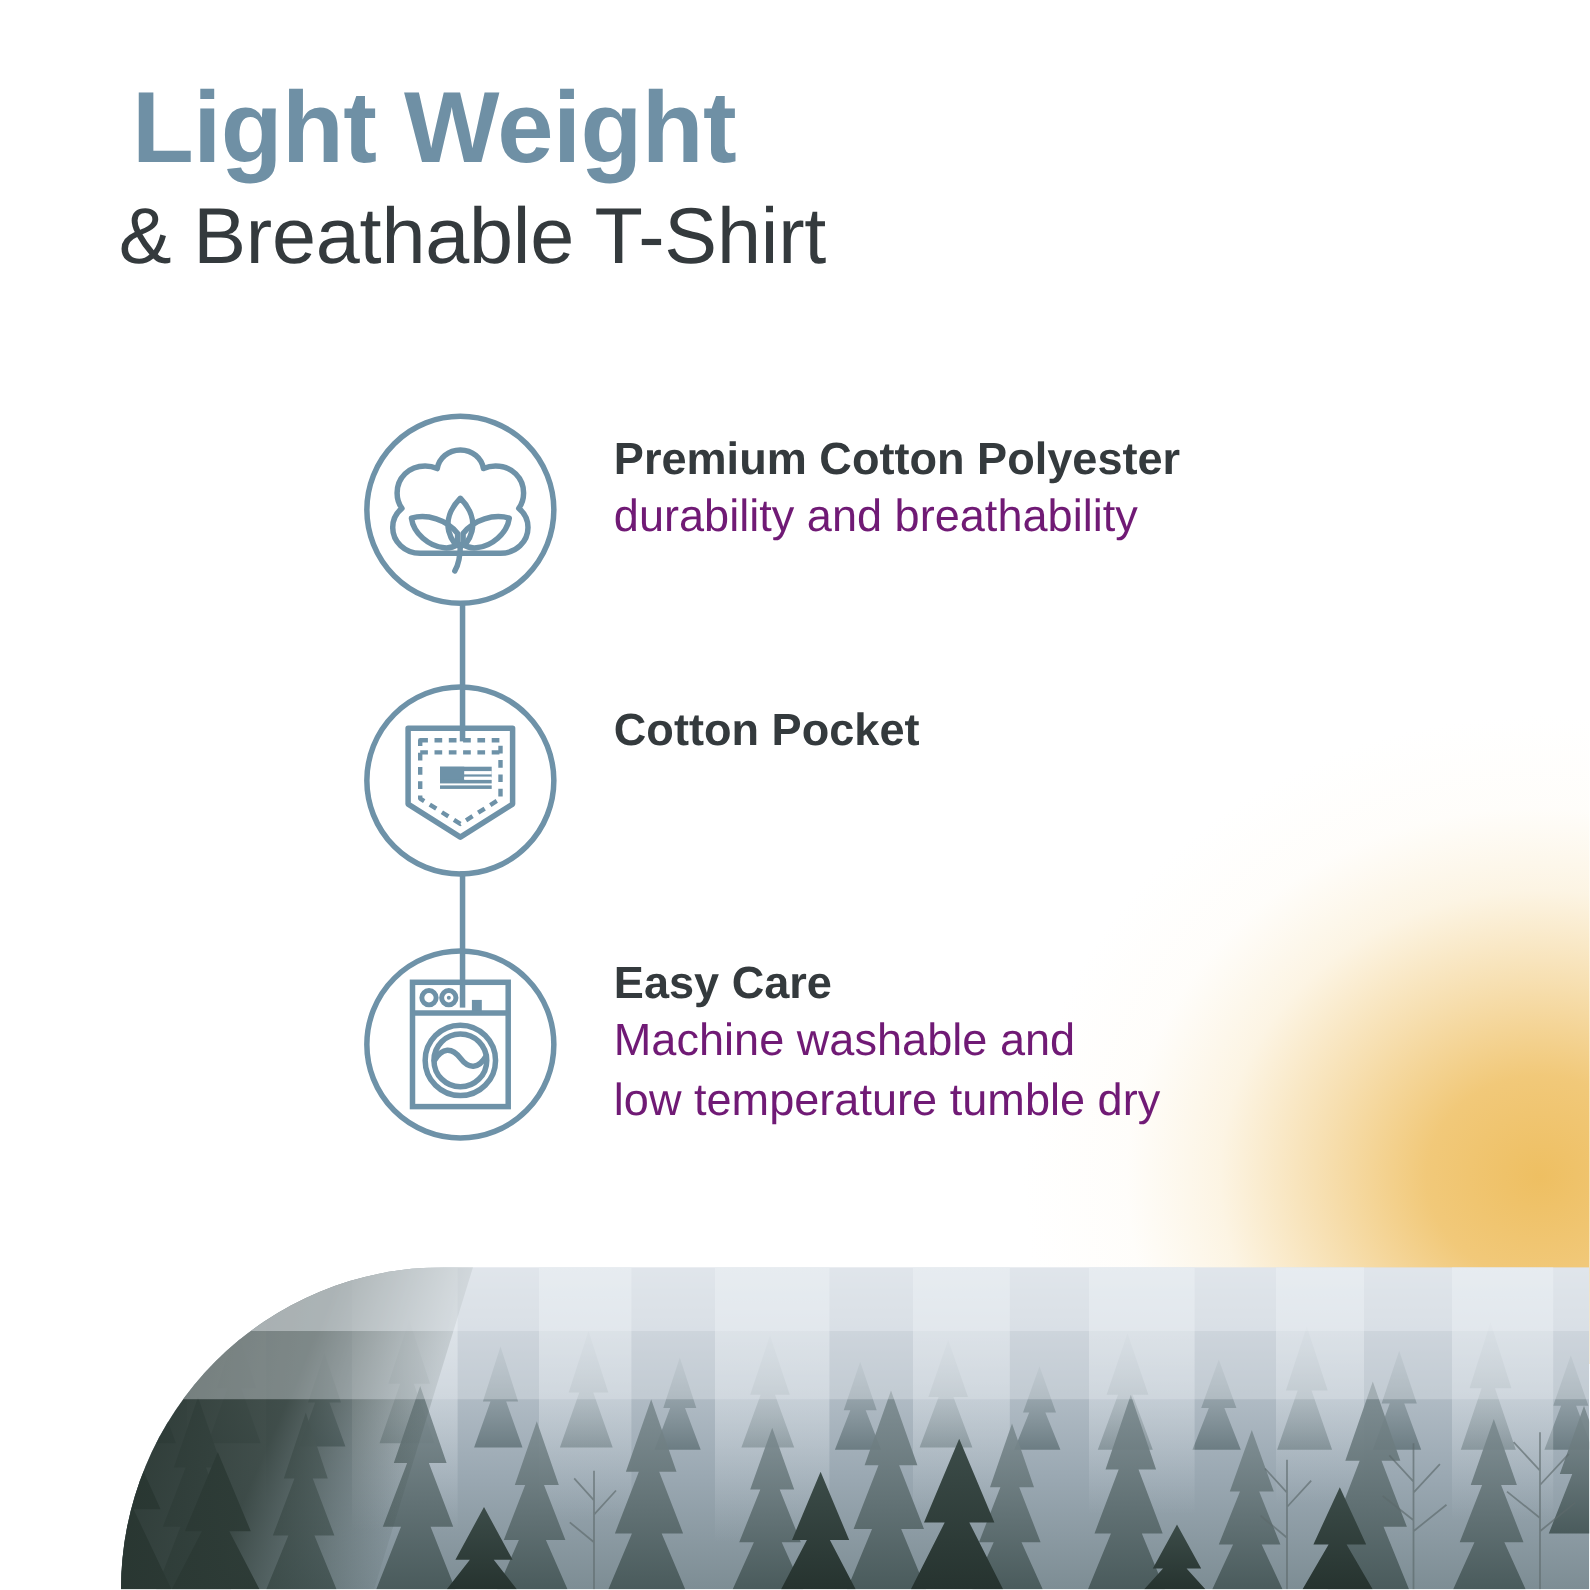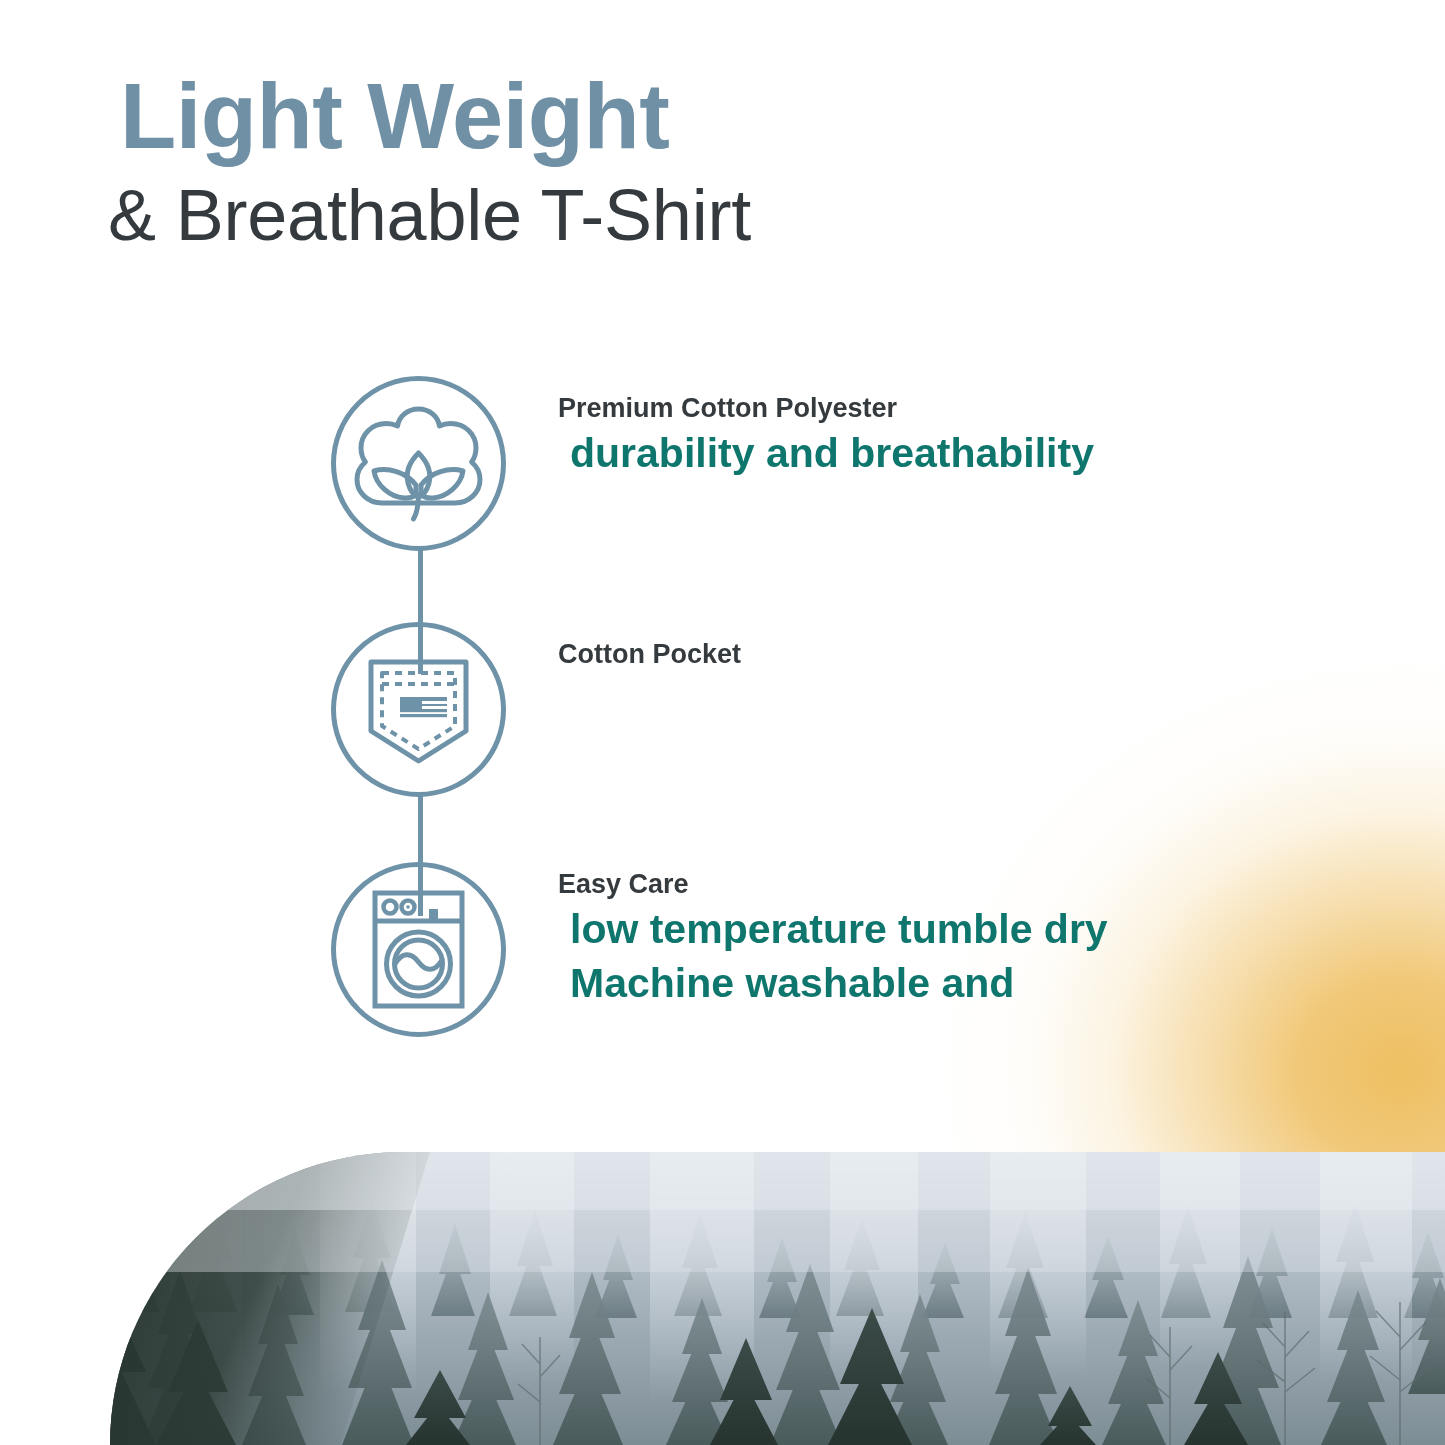--- a/index.html
+++ b/index.html
@@ -50,26 +50,26 @@
 
   .icon-circle{
     position:absolute;left:0;top:0;width:177px;height:177px;
   }
   .icon-circle svg{display:block;width:177px;height:177px;}
 
   .feature-text{
     position:absolute;left:228px;top:18px;width:760px;
   }
   .feature-title{
-    font-size:27px;font-weight:700;line-height:1.18;color:#343a3d;
+    font-size:41px;font-weight:700;line-height:1.18;color:#343a3d;
     margin:0;white-space:nowrap;
   }
   .feature-desc{
-    font-size:41px;font-weight:700;line-height:1.28;color:#0f766e;
-    margin:2px 0 0 12px;white-space:nowrap;
+    font-size:41px;font-weight:400;line-height:1.28;color:#701a75;
+    margin:2px 0 0 0;white-space:nowrap;
   }
   #feature-2 .feature-text{top:8px;}
 
   
   #photo{
     position:absolute;left:110px;top:1152px;width:1335px;height:293px;
     border-top-left-radius:300px;overflow:hidden;
   }
   #photo svg{display:block;width:1335px;height:293px;}
 </style>
@@ -165,22 +165,22 @@
         <rect x="99" y="48" width="9" height="12" fill="#6e92a8"></rect>
 
         <circle cx="88.5" cy="103" r="32" fill="none" stroke="#6e92a8" stroke-width="5"></circle>
         <circle cx="88.5" cy="103" r="24" fill="none" stroke="#6e92a8" stroke-width="5"></circle>
 
         <path d="M65 103 c7 -12 16 -12 23.5 -2 c7.5 10 16.5 10 23.5 -2" fill="none" stroke="#6e92a8" stroke-width="5" stroke-linecap="round"></path>
       </svg>
     </div>
     <div class="feature-text">
       <p class="feature-title">Easy Care</p>
+      <p class="feature-desc">Machine washable and</p>
       <p class="feature-desc">low temperature tumble dry</p>
-      <p class="feature-desc">Machine washable and</p>
     </div>
   </div>
 
 </div>
 
 <div id="photo">
   <svg viewBox="0 0 1335 293" preserveAspectRatio="none" xmlns="http://www.w3.org/2000/svg">
     <defs>
       <linearGradient id="skyFog" x1="0" y1="0" x2="0" y2="1">
         <stop offset="0%" stop-color="#d6dce3"></stop>

